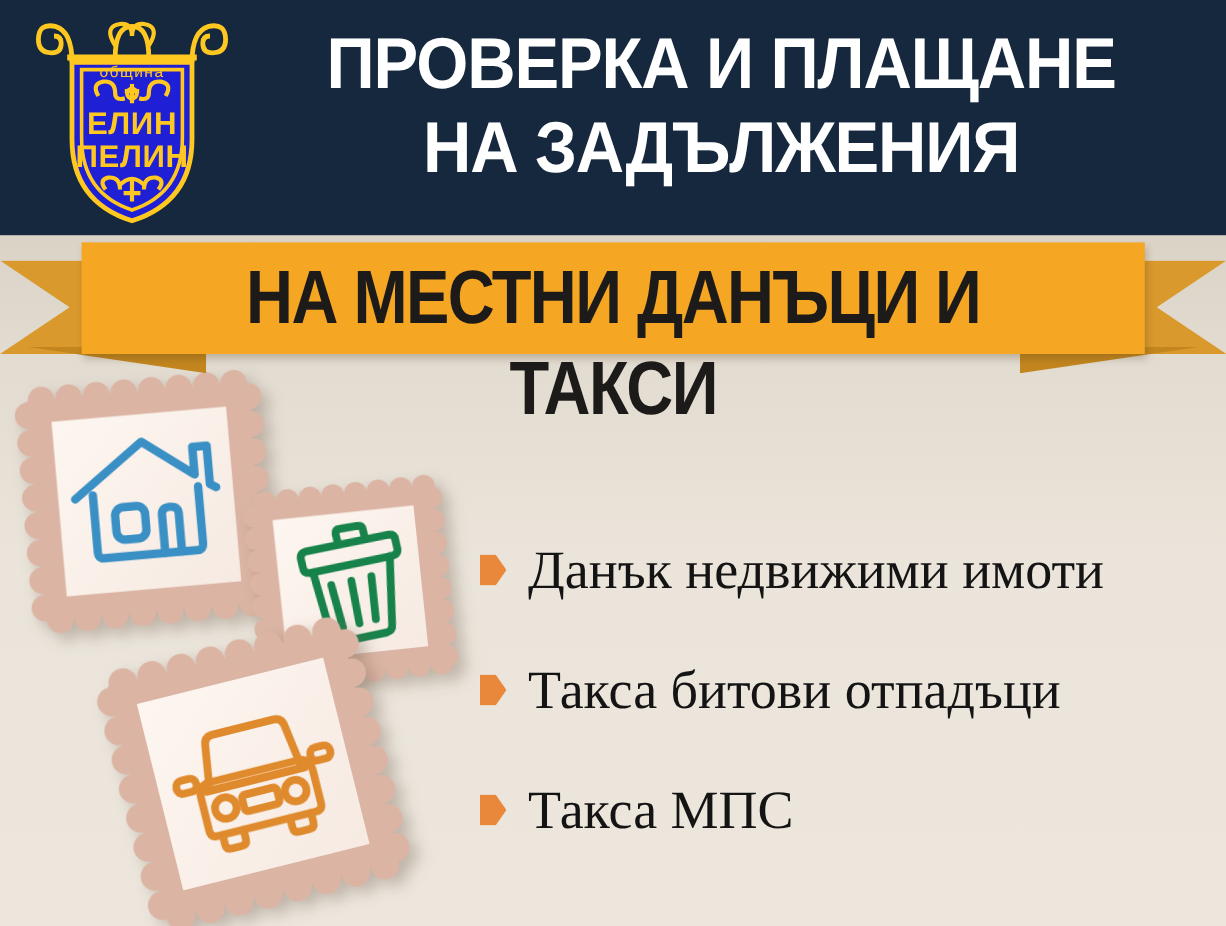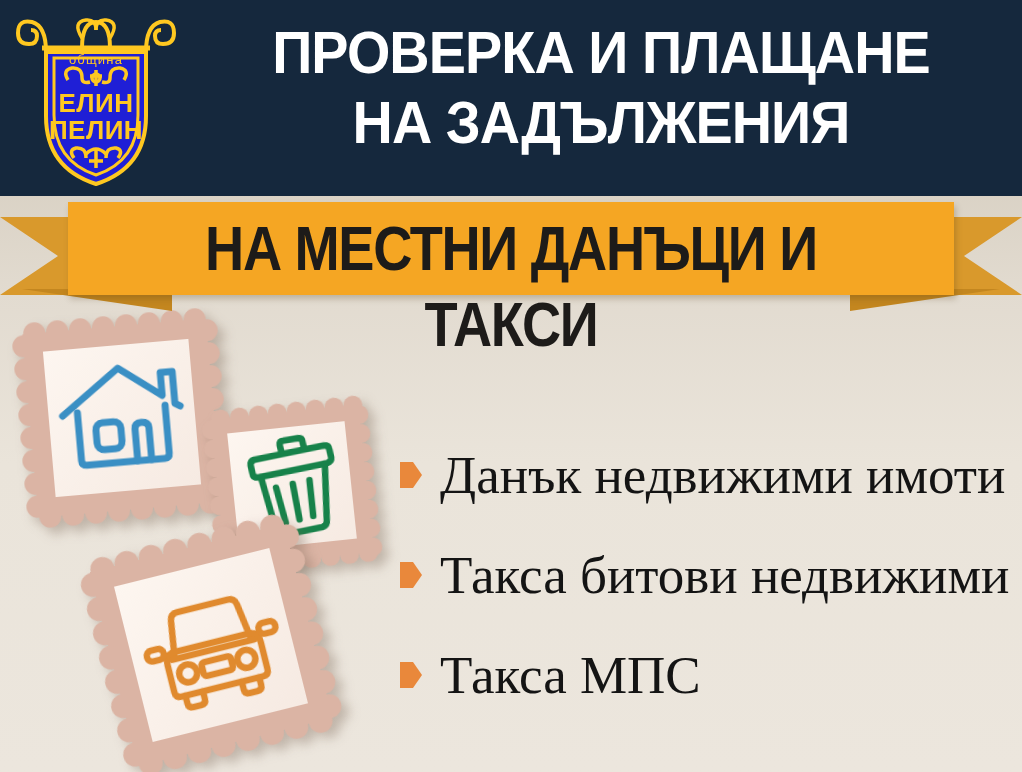--- a/index.html
+++ b/index.html
@@ -47,21 +47,21 @@
     line-height: 70px;
     letter-spacing: -1px;
     transform: scaleX(0.93);
     transform-origin: center top;
     white-space: pre-line;
   }
 
   
   .logo {
     position: absolute;
-    left: 12px;
+    left: 26px;
     top: 8px;
     width: 168px;
     height: 180px;
     z-index: 8;
   }
 
   
   .ribbon {
     position: absolute;
     left: 0; top: 196px;
@@ -169,21 +169,21 @@
   .bullet {
     flex: 0 0 auto;
     width: 22px;
     height: 26px;
     margin-right: 18px;
     background: #e9883b;
     clip-path: polygon(0 0, 13px 0, 22px 13px, 13px 26px, 0 26px);
   }
   .list-label {
     font-family: "Liberation Serif", serif;
-    font-size: 53px;
+    font-size: 45px;
     line-height: 52px;
     color: #141414;
     white-space: nowrap;
   }
 </style>
 </head>
 <body>
 
 <div class="poster">
 
@@ -417,21 +417,21 @@
     </svg>
   </div>
 
   <div class="list">
     <div class="list-item">
       <span class="bullet"></span>
       <span class="list-label">Данък недвижими имоти</span>
     </div>
     <div class="list-item">
       <span class="bullet"></span>
-      <span class="list-label">Такса битови недвижими</span>
+      <span class="list-label">Такса битови отпадъци</span>
     </div>
     <div class="list-item">
       <span class="bullet"></span>
       <span class="list-label">Такса МПС</span>
     </div>
   </div>
 
 </div>
 
 </body></html>

